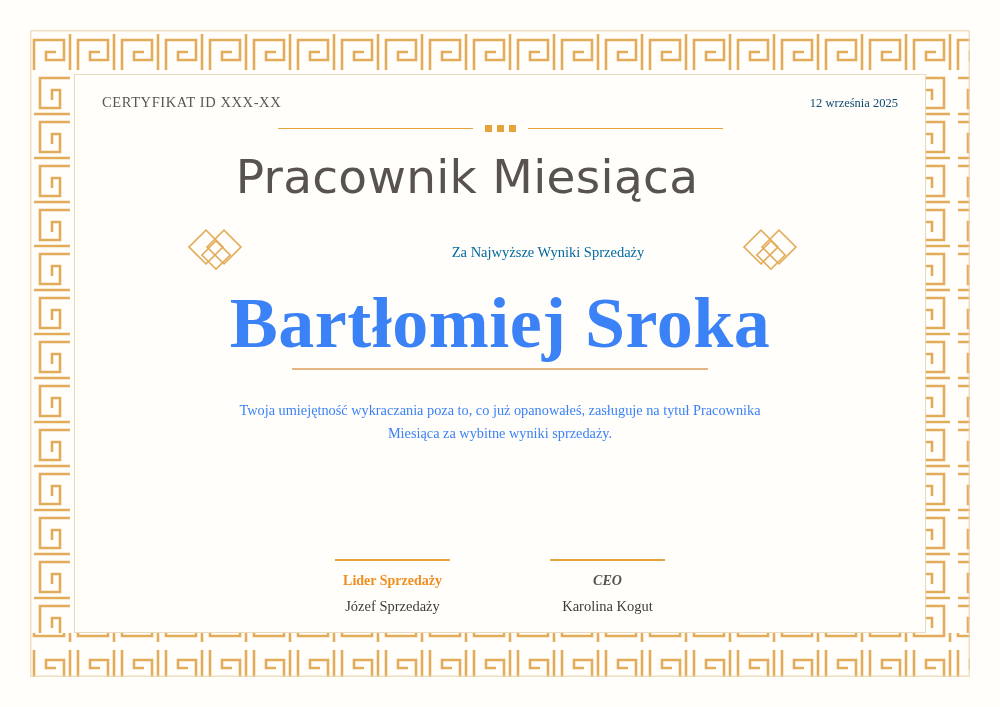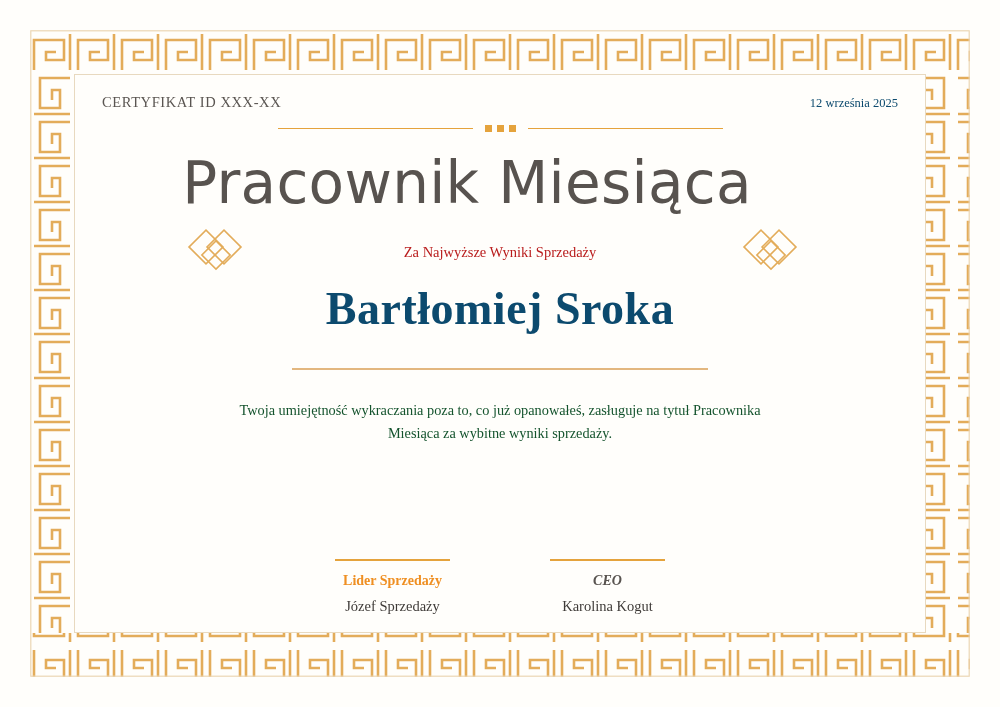--- a/index.html
+++ b/index.html
@@ -102,44 +102,45 @@
     width: 7px;
     height: 7px;
     background: #e5a33c;
   }
 
   .title {
     position: absolute;
     top: 75px;
     width: 786px;
     text-align: center;
-    font-size: 58px;
+    font-size: 47px;
     color: #58534f;
     font-family: "DejaVu Sans", sans-serif;
     letter-spacing: 0.3px;
   }
 
   .subtitle {
     position: absolute;
     top: 170px;
     width: 852px;
     text-align: center;
     font-size: 14.5px;
-    color: #b91c1c;
-    font-family: "Liberation Serif", serif;
+    color: #0369a1;
+    font-family: "Liberation Serif", serif;
+    margin-left: 48px;
   }
 
   .recipient {
     position: absolute;
     top: 208px;
     width: 852px;
     text-align: center;
-    font-size: 46px;
+    font-size: 72px;
     font-weight: bold;
-    color: #0c4a6e;
+    color: #3b82f6;
     font-family: "Liberation Serif", serif;
     letter-spacing: 0.5px;
   }
   .recipient-rule {
     position: absolute;
     top: 294px;
     left: 50%;
     transform: translateX(-50%);
     width: 416px;
     height: 1.5px;
@@ -148,21 +149,21 @@
 
   .body-text {
     position: absolute;
     top: 325px;
     left: 50%;
     transform: translateX(-50%);
     width: 560px;
     text-align: center;
     font-size: 14.3px;
     line-height: 1.6;
-    color: #14532d;
+    color: #3b82f6;
     font-family: "Liberation Serif", serif;
   }
 
   
   .diamond-orn {
     position: absolute;
     top: 152px;
   }
   .diamond-orn.left { left: 110px; }
   .diamond-orn.right { left: 665px; }

